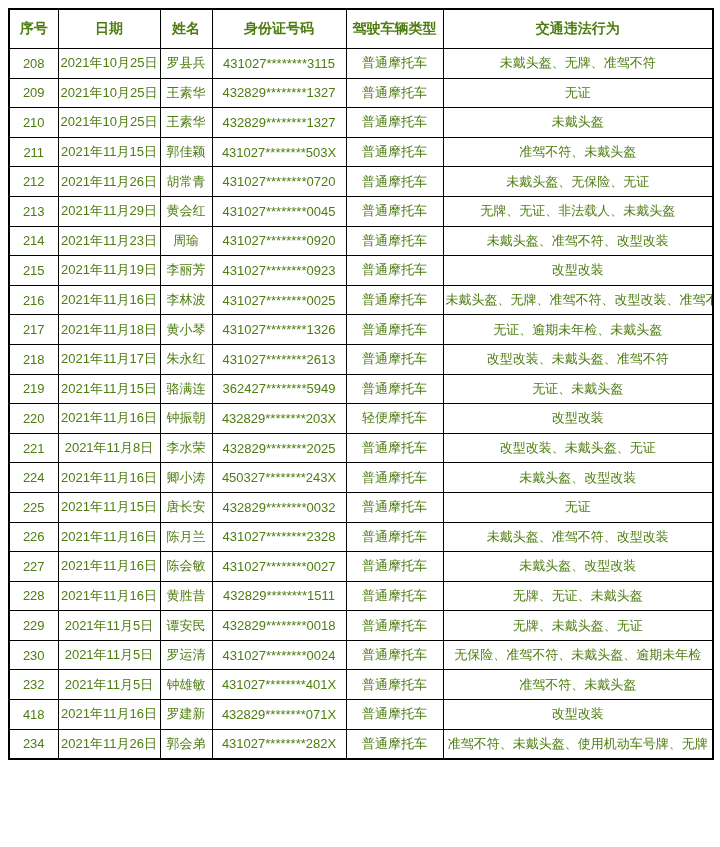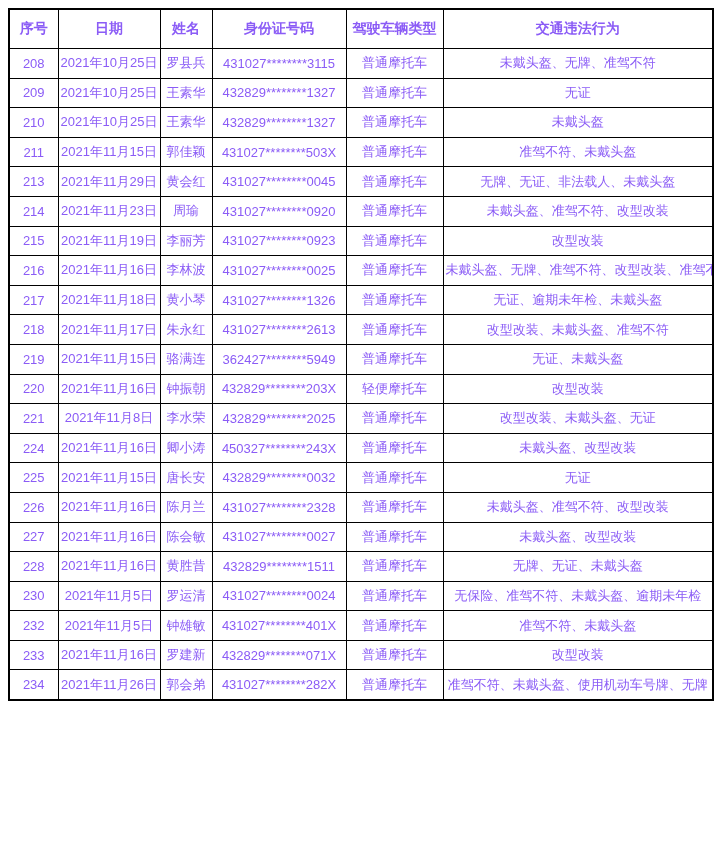--- a/index.html
+++ b/index.html
@@ -3,21 +3,21 @@
 <meta charset="utf-8">
 <style>
   html, body { margin: 0; padding: 0; background: #ffffff; }
   .page {
     width: 720px;
     height: 847px;
     background: #ffffff;
     box-sizing: border-box;
     padding: 8px 8px 0 8px;
     font-family: "Liberation Sans", sans-serif;
-    color: #8b5cf6;
+    color: #4d7c0f;
   }
   table.violations {
     border-collapse: collapse;
     width: 704px;
     table-layout: fixed;
     border: 2px solid #000000;
   }
   table.violations th, table.violations td {
     border: 1px solid #000000;
     text-align: center;
@@ -90,20 +90,28 @@
         </tr>
         <tr>
           <td class="col-no">211</td>
           <td class="col-date">2021年11月15日</td>
           <td class="col-name">郭佳颖</td>
           <td class="col-idnum">431027********503X</td>
           <td class="col-vehicle">普通摩托车</td>
           <td class="col-violation">准驾不符、未戴头盔</td>
         </tr>
         <tr>
+          <td class="col-no">212</td>
+          <td class="col-date">2021年11月26日</td>
+          <td class="col-name">胡常青</td>
+          <td class="col-idnum">431027********0720</td>
+          <td class="col-vehicle">普通摩托车</td>
+          <td class="col-violation">未戴头盔、无保险、无证</td>
+        </tr>
+        <tr>
           <td class="col-no">213</td>
           <td class="col-date">2021年11月29日</td>
           <td class="col-name">黄会红</td>
           <td class="col-idnum">431027********0045</td>
           <td class="col-vehicle">普通摩托车</td>
           <td class="col-violation">无牌、无证、非法载人、未戴头盔</td>
         </tr>
         <tr>
           <td class="col-no">214</td>
           <td class="col-date">2021年11月23日</td>
@@ -202,37 +210,45 @@
         </tr>
         <tr>
           <td class="col-no">228</td>
           <td class="col-date">2021年11月16日</td>
           <td class="col-name">黄胜昔</td>
           <td class="col-idnum">432829********1511</td>
           <td class="col-vehicle">普通摩托车</td>
           <td class="col-violation">无牌、无证、未戴头盔</td>
         </tr>
         <tr>
+          <td class="col-no">229</td>
+          <td class="col-date">2021年11月5日</td>
+          <td class="col-name">谭安民</td>
+          <td class="col-idnum">432829********0018</td>
+          <td class="col-vehicle">普通摩托车</td>
+          <td class="col-violation">无牌、未戴头盔、无证</td>
+        </tr>
+        <tr>
           <td class="col-no">230</td>
           <td class="col-date">2021年11月5日</td>
           <td class="col-name">罗运清</td>
           <td class="col-idnum">431027********0024</td>
           <td class="col-vehicle">普通摩托车</td>
           <td class="col-violation">无保险、准驾不符、未戴头盔、逾期未年检</td>
         </tr>
         <tr>
           <td class="col-no">232</td>
           <td class="col-date">2021年11月5日</td>
           <td class="col-name">钟雄敏</td>
           <td class="col-idnum">431027********401X</td>
           <td class="col-vehicle">普通摩托车</td>
           <td class="col-violation">准驾不符、未戴头盔</td>
         </tr>
         <tr>
-          <td class="col-no">233</td>
+          <td class="col-no">418</td>
           <td class="col-date">2021年11月16日</td>
           <td class="col-name">罗建新</td>
           <td class="col-idnum">432829********071X</td>
           <td class="col-vehicle">普通摩托车</td>
           <td class="col-violation">改型改装</td>
         </tr>
         <tr>
           <td class="col-no">234</td>
           <td class="col-date">2021年11月26日</td>
           <td class="col-name">郭会弟</td>

